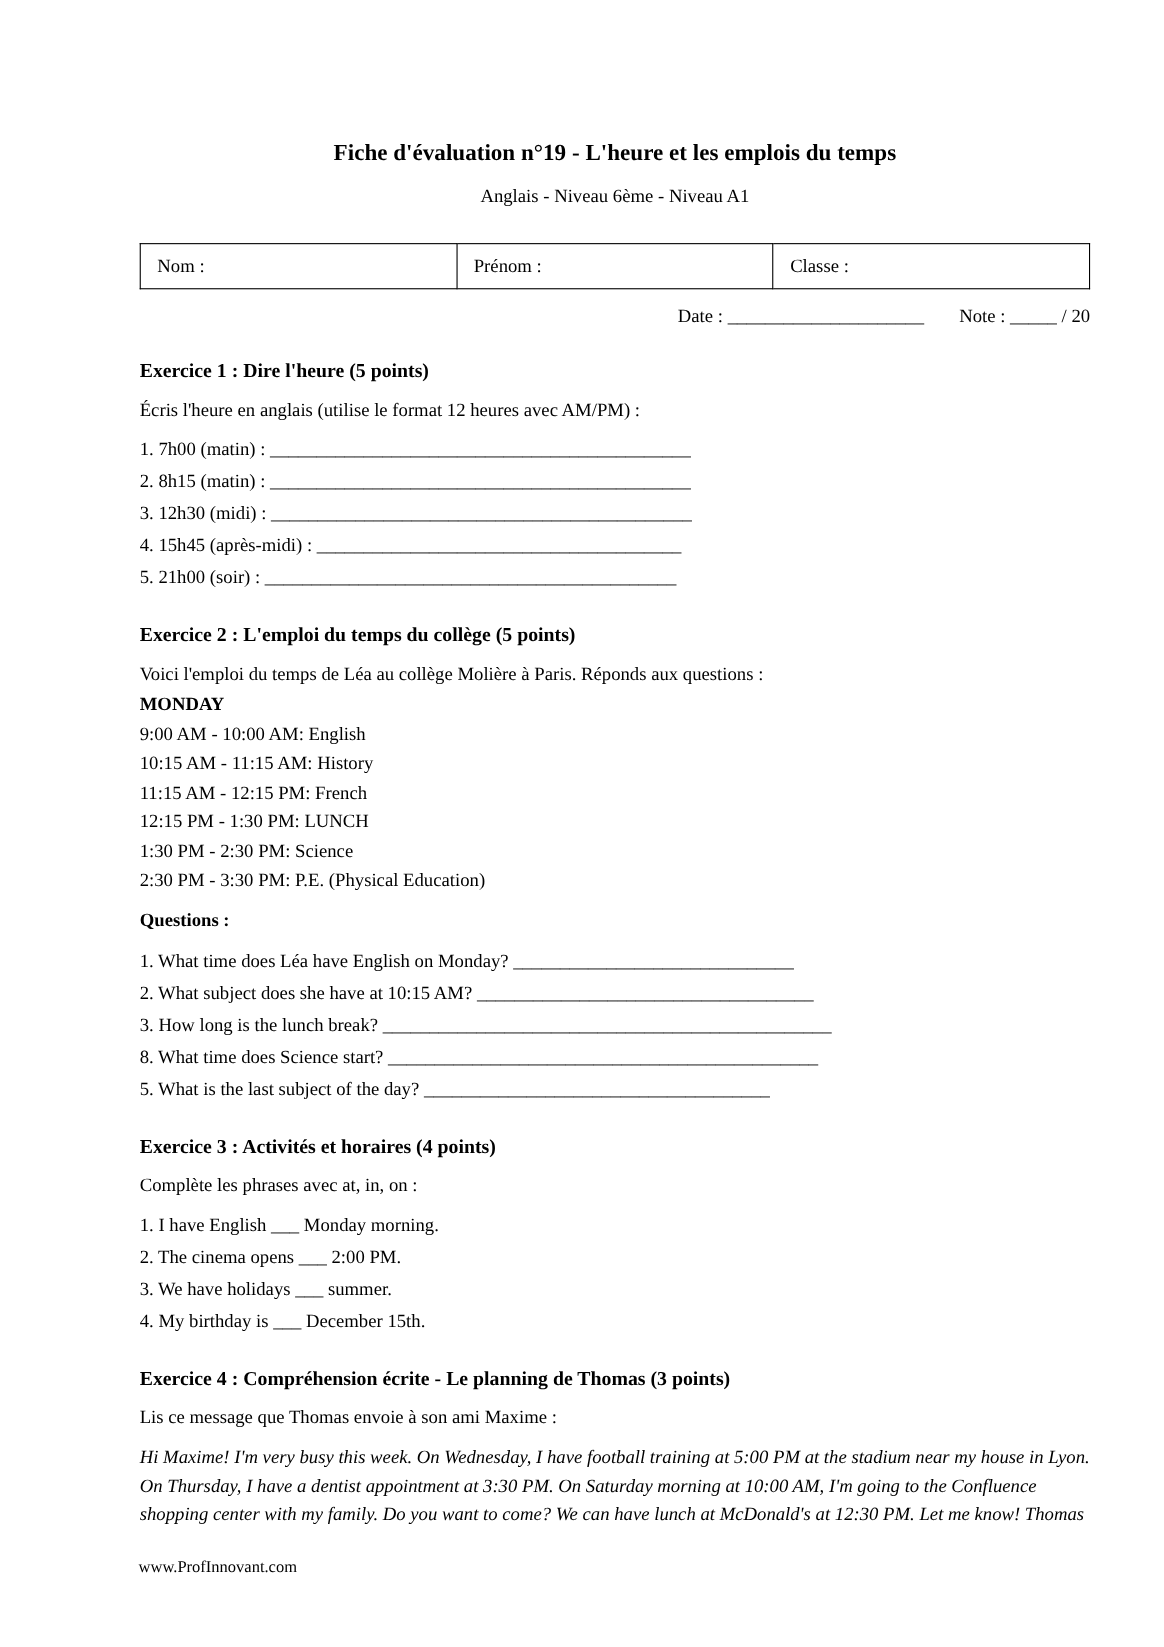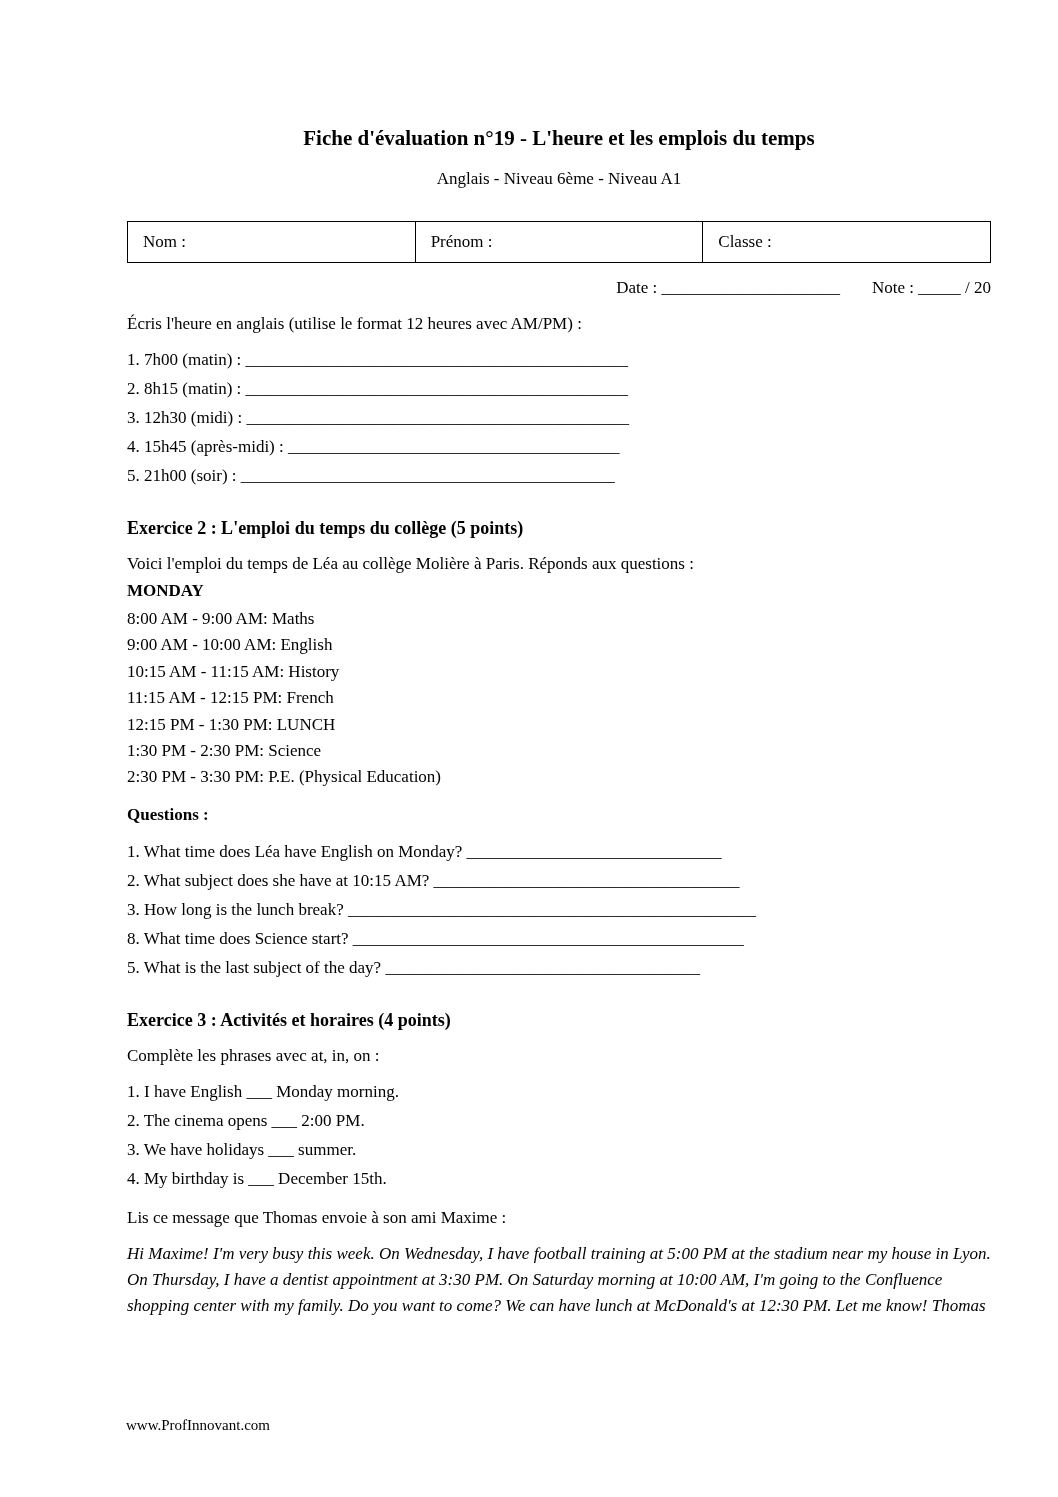--- a/index.html
+++ b/index.html
@@ -113,36 +113,36 @@
         <td>Nom :</td>
         <td>Prénom :</td>
         <td>Classe :</td>
       </tr>
     </tbody>
   </table>
 
   <div class="date-row"><span>Date :</span> <span>_____________________</span><span class="date-gap"></span><span>Note :</span> <span>_____</span> <span>/ 20</span></div>
 
   <div class="section">
+    <div class="section-heading">Exercice 1 : Dire l'heure (5 points)</div>
     <div class="instruction">Écris l'heure en anglais (utilise le format 12 heures avec AM/PM) :</div>
     <div class="fill-lines">
       <div class="fill-line">1. 7h00 (matin) : _____________________________________________</div>
       <div class="fill-line">2. 8h15 (matin) : _____________________________________________</div>
       <div class="fill-line">3. 12h30 (midi) : _____________________________________________</div>
       <div class="fill-line">4. 15h45 (après-midi) : _______________________________________</div>
       <div class="fill-line">5. 21h00 (soir) : ____________________________________________</div>
     </div>
   </div>
 
   <div class="section">
     <div class="section-heading">Exercice 2 : L'emploi du temps du collège (5 points)</div>
     <div class="instruction">Voici l'emploi du temps de Léa au collège Molière à Paris. Réponds aux questions :</div>
     <div class="day-label">MONDAY</div>
     <div class="schedule">
-      <div class="schedule-line">8:00 AM - 9:00 AM: Maths</div>
       <div class="schedule-line">9:00 AM - 10:00 AM: English</div>
       <div class="schedule-line">10:15 AM - 11:15 AM: History</div>
       <div class="schedule-line">11:15 AM - 12:15 PM: French</div>
       <div class="schedule-line">12:15 PM - 1:30 PM: LUNCH</div>
       <div class="schedule-line">1:30 PM - 2:30 PM: Science</div>
       <div class="schedule-line">2:30 PM - 3:30 PM: P.E. (Physical Education)</div>
     </div>
     <div class="questions-label">Questions :</div>
     <div class="fill-lines">
       <div class="fill-line">1. What time does Léa have English on Monday? ______________________________</div>
@@ -158,19 +158,20 @@
     <div class="instruction">Complète les phrases avec at, in, on :</div>
     <div class="fill-lines">
       <div class="fill-line">1. I have English ___ Monday morning.</div>
       <div class="fill-line">2. The cinema opens ___ 2:00 PM.</div>
       <div class="fill-line">3. We have holidays ___ summer.</div>
       <div class="fill-line">4. My birthday is ___ December 15th.</div>
     </div>
   </div>
 
   <div class="section">
+    <div class="section-heading">Exercice 4 : Compréhension écrite - Le planning de Thomas (3 points)</div>
     <div class="instruction">Lis ce message que Thomas envoie à son ami Maxime :</div>
     <div class="message">Hi Maxime! I'm very busy this week. On Wednesday, I have football training at 5:00 PM at the stadium near my house in Lyon. On Thursday, I have a dentist appointment at 3:30 PM. On Saturday morning at 10:00 AM, I'm going to the Confluence shopping center with my family. Do you want to come? We can have lunch at McDonald's at 12:30 PM. Let me know! Thomas</div>
   </div>
 
   <div class="footer-url">www.ProfInnovant.com</div>
 
 </div>
 
 </body></html>

